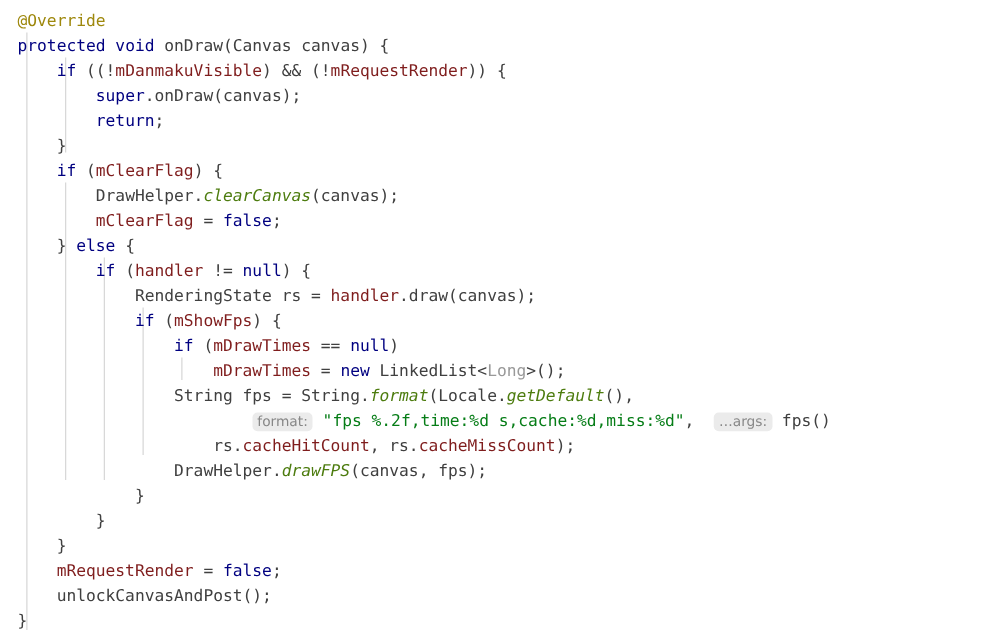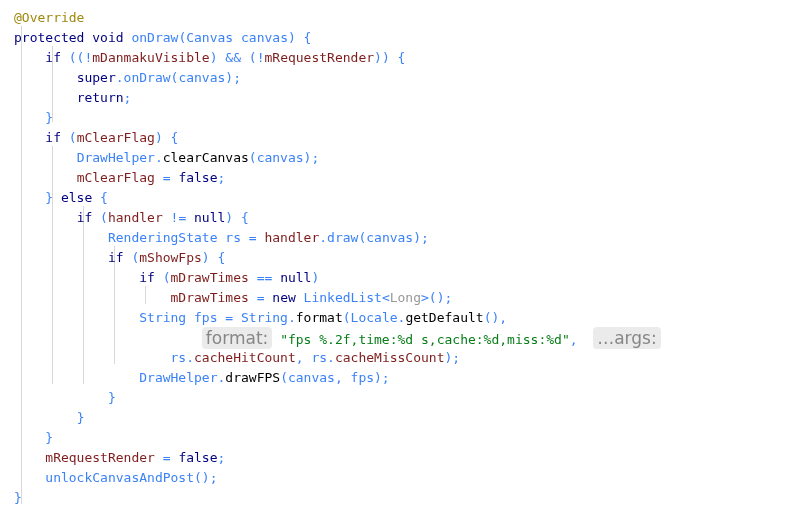--- a/index.html
+++ b/index.html
@@ -50,30 +50,30 @@
   .line {
     height: 20px;
     white-space: pre;
     padding-left: 14px;
   }
   
   .kw       { color: #000080; font-weight: normal; }
   .fld      { color: #7f1d1d; }
   .str      { color: #067d17; }
   .ann      { color: #9e880d; }
-  .stm      { color: #000000; }
+  .stm      { color: #4d7c0f; font-style: italic; }
   .gen      { color: #999999; }
-  .pln      { color: #3b82f6; }
+  .pln      { color: #404040; }
   
   .hint {
     background: #ebebeb;
     color: #878787;
     border-radius: 4px;
     padding: 1px 4px 1px 4px;
-    font-size: 17px;
+    font-size: 11px;
     font-family: "DejaVu Sans", sans-serif;
   }
 </style>
 </head>
 <body>
 
 <div id="editor">
 
   <div id="indent-guides">
       <div class="indent-guide" style="left: 21px; top: 26px; height: 478px;"></div>

